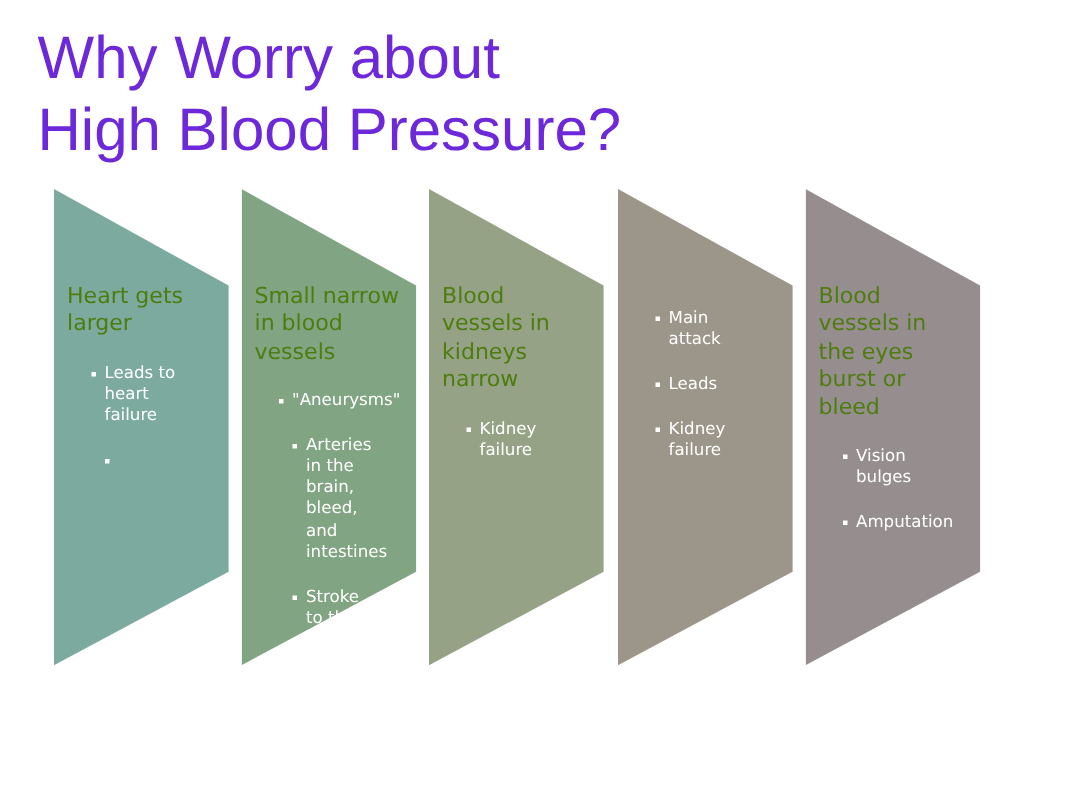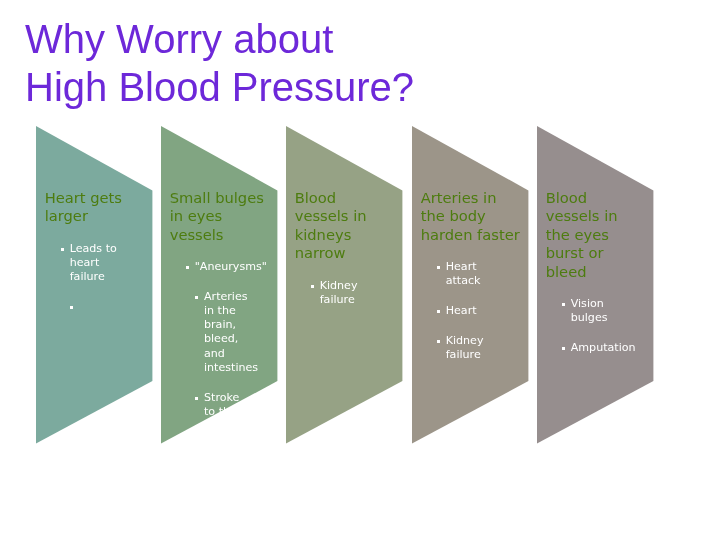--- a/index.html
+++ b/index.html
@@ -71,21 +71,21 @@
       <ul class="ch-bullets">
         <li class="lvl1"><span class="bul"></span><span class="bul-text">Leads to heart failure</span></li>
         <li class="lvl2"><span class="bul"></span></li>
       </ul>
     </div>
   </div>
 
   <div class="chevron ch2">
     <div class="shape"></div>
     <div class="body">
-      <div class="ch-heading">Small bulges in eyes vessels</div>
+      <div class="ch-heading">Small narrow in blood vessels</div>
       <ul class="ch-bullets">
         <li class="lvl1"><span class="bul"></span><span class="bul-text">"Aneurysms"</span></li>
         <li class="lvl2"><span class="bul"></span><span class="bul-text">Arteries in the brain, bleed, and intestines</span></li>
         <li class="lvl2"><span class="bul"></span><span class="bul-text">Stroke to the spleen</span></li>
       </ul>
     </div>
   </div>
 
   <div class="chevron ch3">
     <div class="shape"></div>
@@ -93,24 +93,23 @@
       <div class="ch-heading">Blood vessels in kidneys narrow</div>
       <ul class="ch-bullets">
         <li class="lvl1"><span class="bul"></span><span class="bul-text">Kidney failure</span></li>
       </ul>
     </div>
   </div>
 
   <div class="chevron ch4">
     <div class="shape"></div>
     <div class="body">
-      <div class="ch-heading">Arteries in the body harden faster</div>
       <ul class="ch-bullets">
-        <li class="lvl1"><span class="bul"></span><span class="bul-text">Heart attack</span></li>
-        <li class="lvl1"><span class="bul"></span><span class="bul-text">Heart</span></li>
+        <li class="lvl1"><span class="bul"></span><span class="bul-text">Main attack</span></li>
+        <li class="lvl1"><span class="bul"></span><span class="bul-text">Leads</span></li>
         <li class="lvl1"><span class="bul"></span><span class="bul-text">Kidney failure</span></li>
       </ul>
     </div>
   </div>
 
   <div class="chevron ch5">
     <div class="shape"></div>
     <div class="body">
       <div class="ch-heading">Blood vessels in the eyes burst or bleed</div>
       <ul class="ch-bullets">

